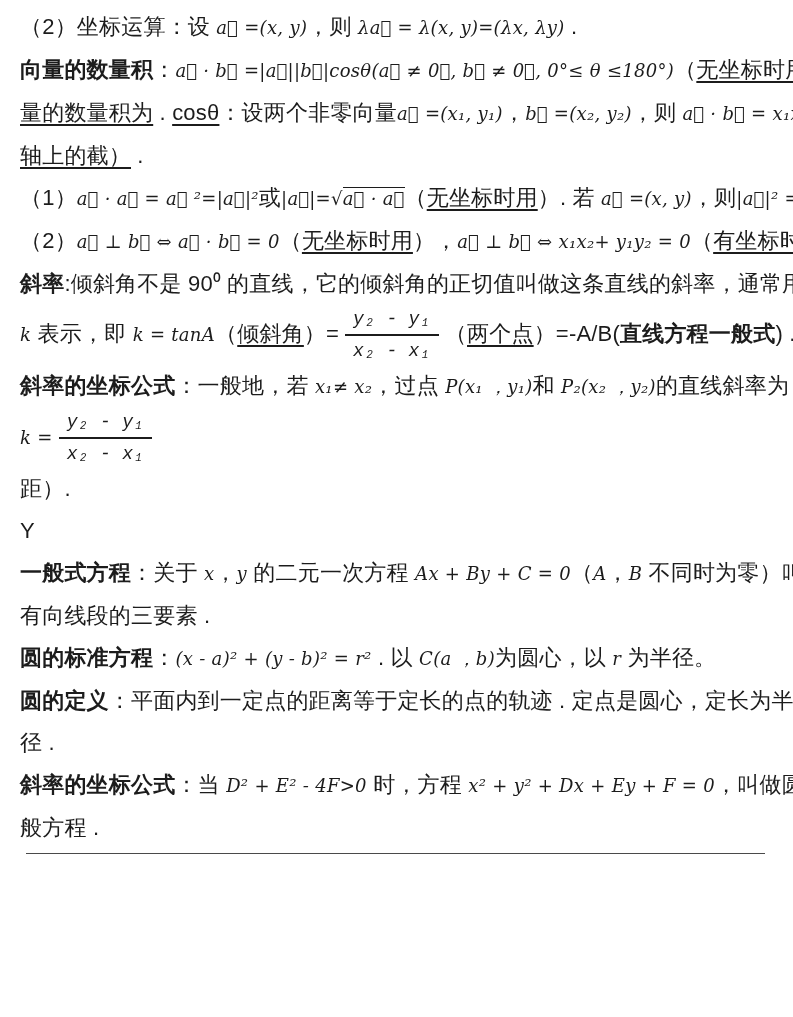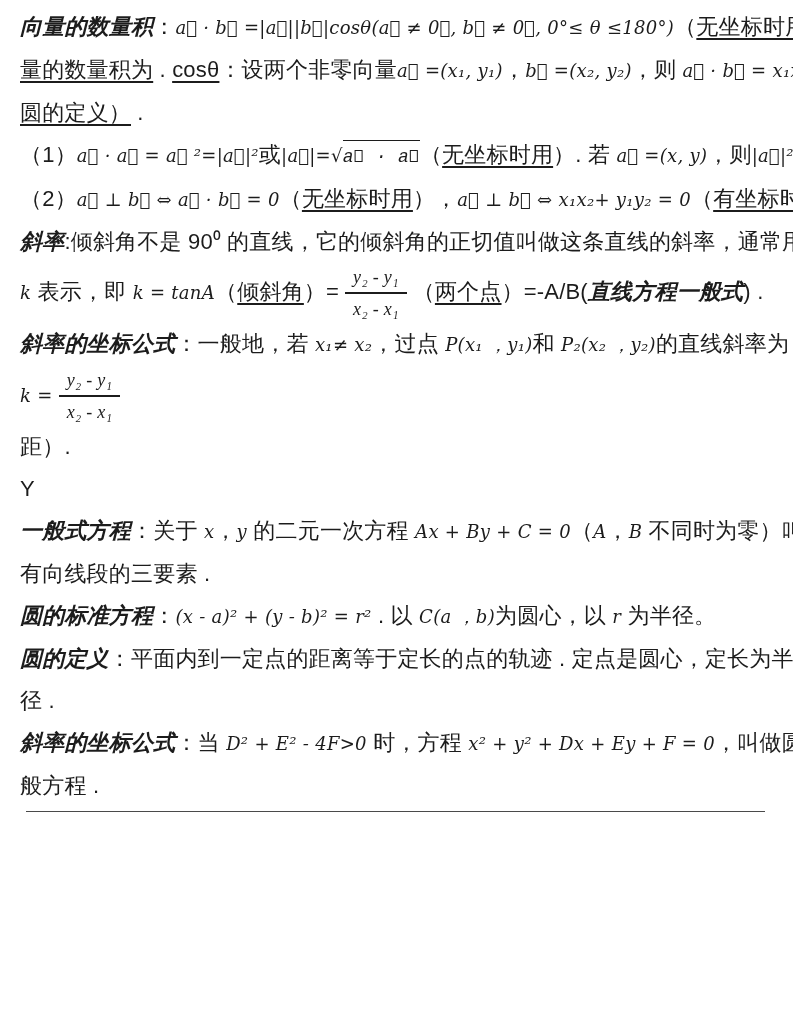--- a/index.html
+++ b/index.html
@@ -19,74 +19,73 @@
   }
   .line {
     font-size: 22px;
     line-height: 42px;
     min-height: 42px;
     letter-spacing: 0.2px;
     white-space: nowrap;
   }
   .bold {
     font-weight: bold;
-    font-style: italic;
   }
   .underl {
     text-decoration: underline;
     text-decoration-thickness: 1.5px;
     text-underline-offset: 4px;
   }
   .math {
     font-family: "DejaVu Serif", "Liberation Serif", serif;
     font-style: italic;
     font-size: 18px;
     letter-spacing: 0.3px;
   }
   .frac {
     display: inline-block;
     vertical-align: middle;
     text-align: center;
     margin: 2px 6px;
-    font-family: Liberation Serif, serif;
+    font-family: Liberation Mono, monospace;
     font-style: italic;
   }
   .frac .num {
     display: block;
     border-bottom: 2px solid #1c1c1c;
     padding: 0 8px 3px 8px;
     line-height: 24px;
   }
   .frac .den {
     display: block;
     padding: 3px 8px 0 8px;
     line-height: 24px;
   }
   .rsign {
     font-style: italic;
   }
   .rad {
     border-top: 1.6px solid #1c1c1c;
-    padding-top: 6px;
-    font-family: Liberation Mono, monospace;
+    padding-top: 0;
   }
   .rule {
     margin: 4px 10px 0 6px;
     border-top: 1.6px solid #4a4a4a;
     height: 0;
   }
 </style>
 </head>
 <body>
 
 <div class="doc">
   <div>
+      <div class="line"><span class="">（2）坐标运算：设 </span><span class="math">a⃗ =(x, y)</span><span class="">，则 </span><span class="math">λa⃗ = λ(x, y)=(λx, λy)</span><span class=""> .</span></div>
       <div class="line"><span class="bold">向量的数量积</span><span class="">：</span><span class="math">a⃗ · b⃗ =|a⃗||b⃗|cosθ(a⃗ ≠ 0⃗, b⃗ ≠ 0⃗, 0°≤ θ ≤180°)</span><span class="">（</span><span class="underl">无坐标时用</span></div>
       <div class="line"><span class="underl">量的数量积为</span><span class=""> . </span><span class="underl">cosθ</span><span class="">：设两个非零向量</span><span class="math">a⃗ =(x₁, y₁)</span><span class="">，</span><span class="math">b⃗ =(x₂, y₂)</span><span class="">，则 </span><span class="math">a⃗ · b⃗ = x₁x₂+ y₁y₂</span></div>
-      <div class="line"><span class="underl">圆的定义）</span><span class=""> .</span></div>
+      <div class="line"><span class="underl">轴上的截）</span><span class=""> .</span></div>
       <div class="line"><span class="">（1）</span><span class="math">a⃗ · a⃗ = a⃗ ²=|a⃗|²</span><span class="">或</span><span class="math">|a⃗|=</span><span class="math"><span class="rsign">√</span><span class="rad">a⃗ · a⃗</span></span><span class="">（</span><span class="underl">无坐标时用</span><span class="">）. 若 </span><span class="math">a⃗ =(x, y)</span><span class="">，则</span><span class="math">|a⃗|² = x²+ y²</span></div>
       <div class="line"><span class="">（2）</span><span class="math">a⃗ ⊥ b⃗ ⇔ a⃗ · b⃗ = 0</span><span class="">（</span><span class="underl">无坐标时用</span><span class="">），</span><span class="math">a⃗ ⊥ b⃗ ⇔ x₁x₂+ y₁y₂ = 0</span><span class="">（</span><span class="underl">有坐标时用</span></div>
       <div class="line"><span class="bold">斜率</span><span class="">:倾斜角不是 90⁰ 的直线，它的倾斜角的正切值叫做这条直线的斜率，通常用</span></div>
       <div class="line"><span class="math">k</span><span class=""> 表示，即 </span><span class="math">k = tanA</span><span class="">（</span><span class="underl">倾斜角</span><span class="">）=</span><span class="frac math"><span class="num">y₂ - y₁</span><span class="den">x₂ - x₁</span></span><span class="">（</span><span class="underl">两个点</span><span class="">）=-A/B(</span><span class="bold">直线方程一般式</span><span class="">) .</span></div>
       <div class="line"><span class="bold">斜率的坐标公式</span><span class="">：一般地，若 </span><span class="math">x₁≠ x₂</span><span class="">，过点 </span><span class="math">P(x₁ ，y₁)</span><span class="">和 </span><span class="math">P₂(x₂ ，y₂)</span><span class="">的直线斜率为</span></div>
       <div class="line"><span class="math">k =</span><span class="frac math"><span class="num">y₂ - y₁</span><span class="den">x₂ - x₁</span></span></div>
       <div class="line"><span class="">距）.</span></div>
       <div class="line"><span class="">Y</span></div>
       <div class="line"><span class="bold">一般式方程</span><span class="">：关于 </span><span class="math">x</span><span class="">，</span><span class="math">y</span><span class=""> 的二元一次方程 </span><span class="math">Ax + By + C = 0</span><span class="">（</span><span class="math">A</span><span class="">，</span><span class="math">B</span><span class=""> 不同时为零）叫</span></div>
       <div class="line"><span class="">有向线段的三要素 .</span></div>

